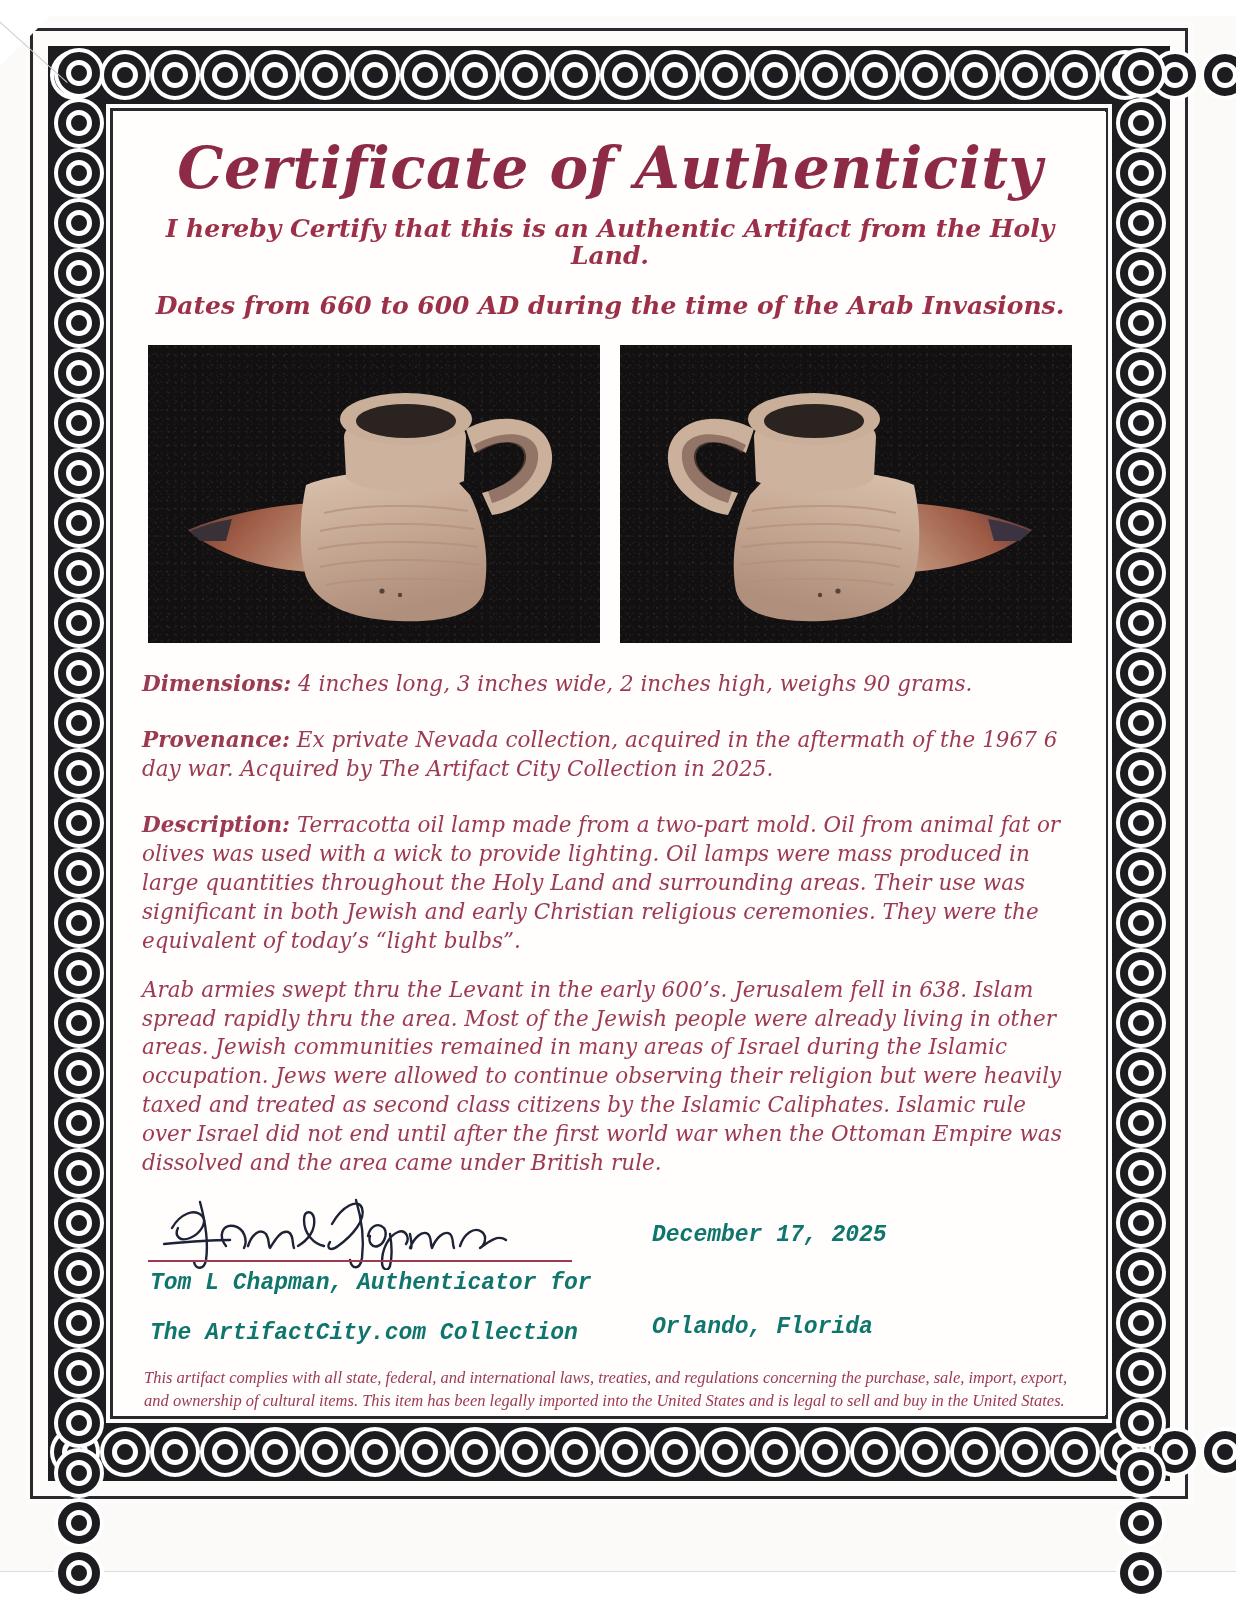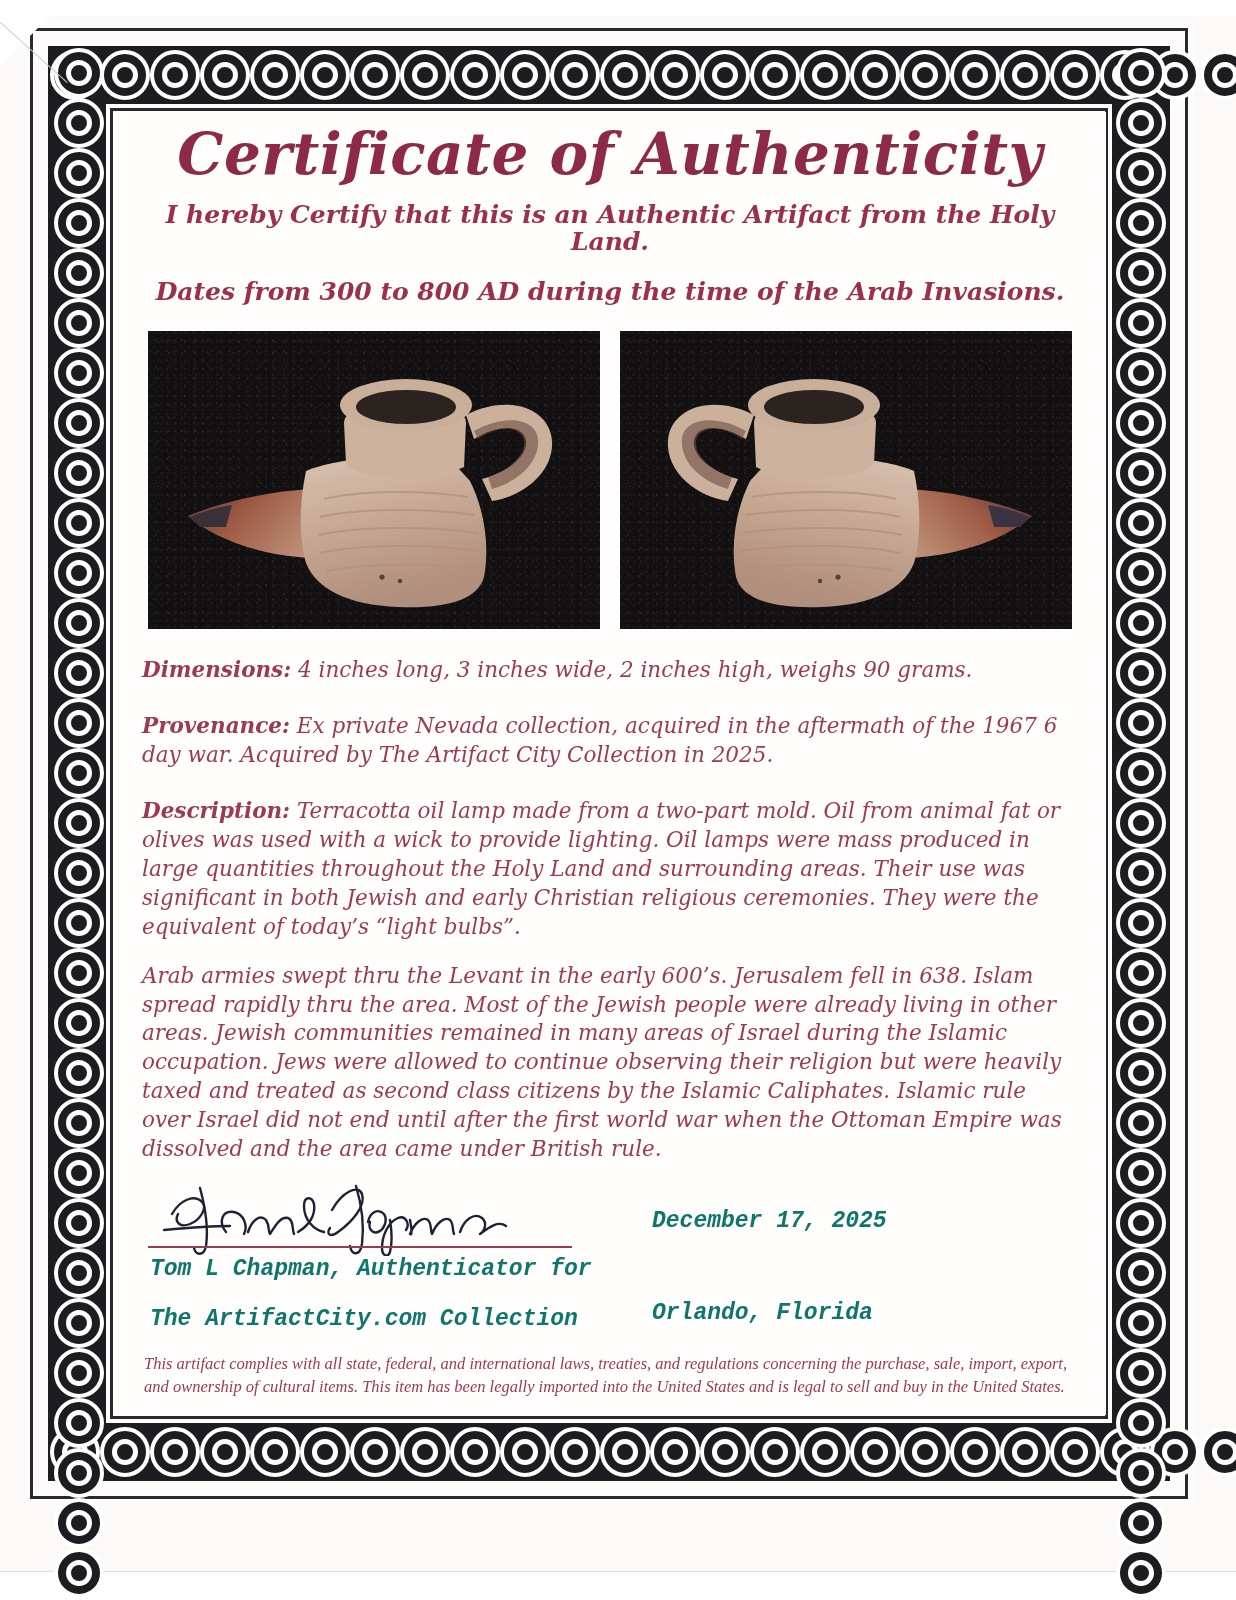--- a/index.html
+++ b/index.html
@@ -125,21 +125,21 @@
   }
 
   
   #content {
     position: absolute;
     left: 88px;
     top: 90px;
     width: 992px;
     height: 1303px;
     box-sizing: border-box;
-    padding: 8px 20px 0 20px;
+    padding: 22px 20px 0 20px;
     background: #fffefc;
     z-index: 4;
     overflow: hidden;
   }
 
   .cert-title {
     text-align: center;
     font-family: "DejaVu Serif", serif;
     font-weight: bold;
     font-style: italic;
@@ -382,21 +382,21 @@
         <div class="bullseye"></div>
         <div class="bullseye"></div>
         <div class="bullseye"></div>
       </div>
 
     <div id="content">
 
       <h1 class="cert-title">Certificate of Authenticity</h1>
 
       <p class="certify-line">I hereby Certify that this is an Authentic Artifact from the Holy Land.</p>
-      <p class="certify-line second">Dates from 300 to 800 AD during the time of the Arab Invasions.</p>
+      <p class="certify-line second">Dates from 660 to 600 AD during the time of the Arab Invasions.</p>
 
       <div class="photos">
 
         <div class="photo">
           <div class="photo-noise"></div>
           <svg class="lamp" width="452" height="298" viewBox="0 0 452 298">
             <defs>
               <linearGradient id="clayL" x1="0" y1="0" x2="0.3" y2="1">
                 <stop offset="0%" stop-color="#d9c2ae"></stop>
                 <stop offset="45%" stop-color="#c8ab96"></stop>

